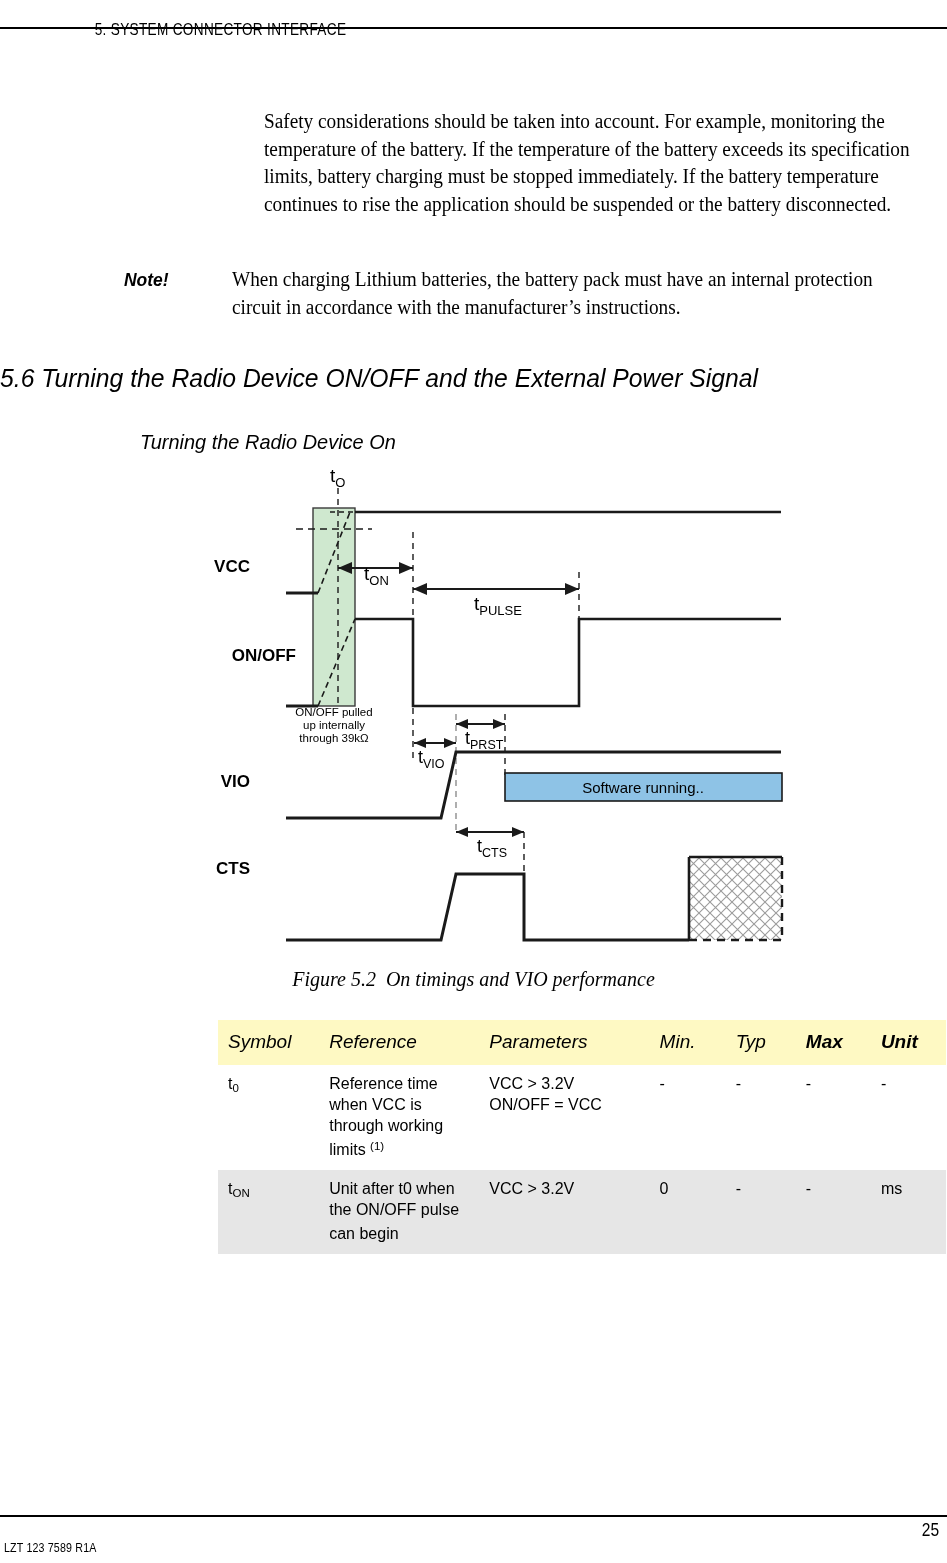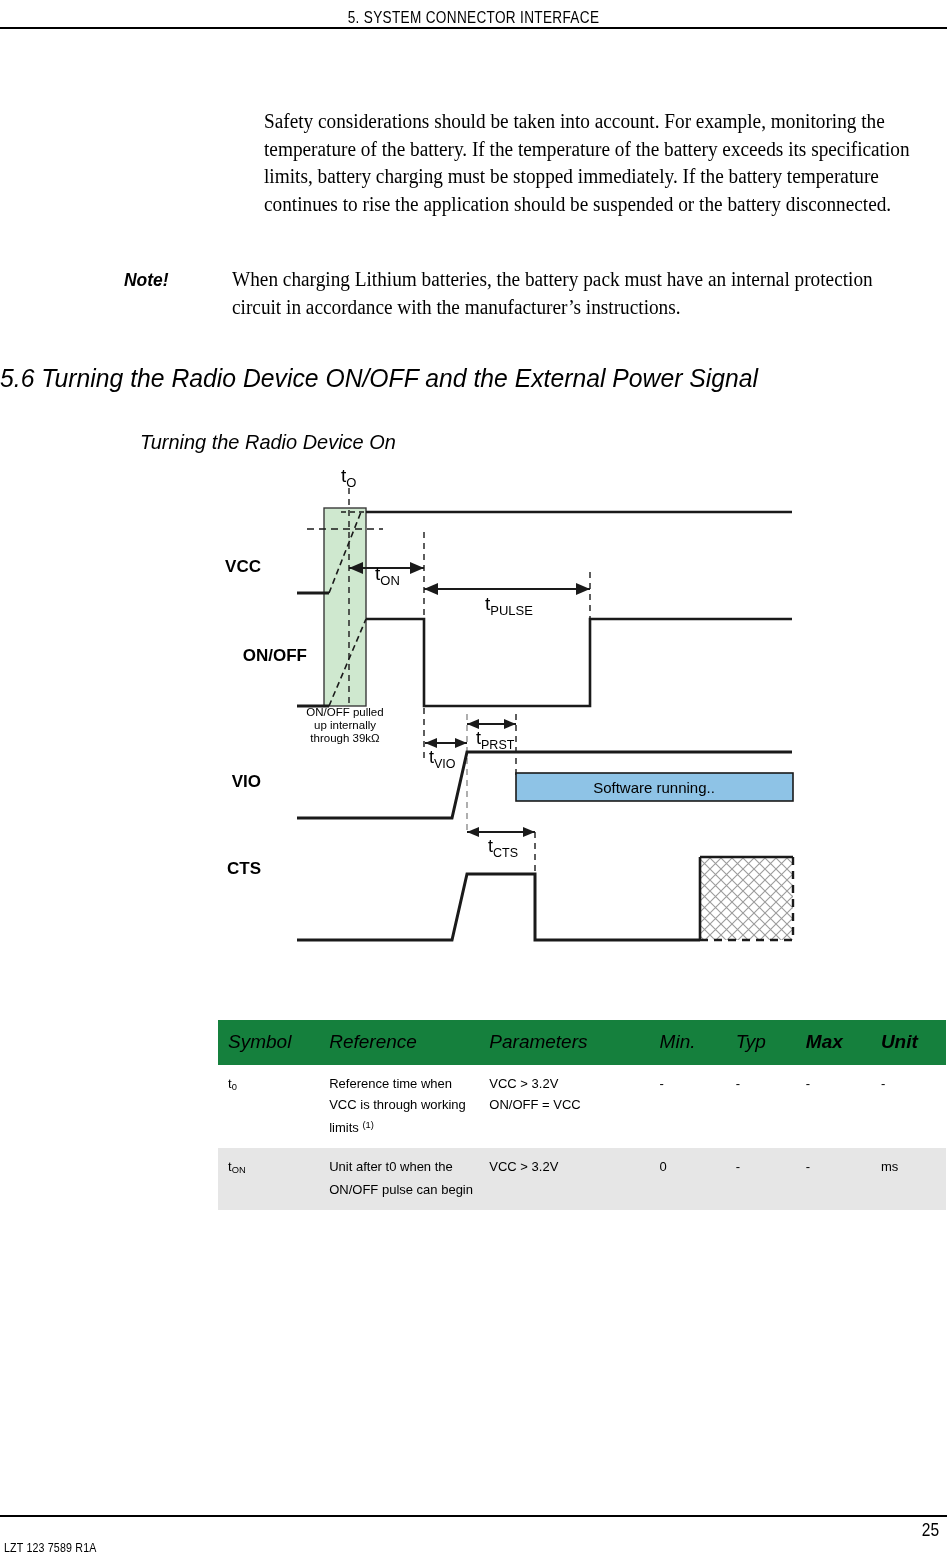--- a/index.html
+++ b/index.html
@@ -8,22 +8,22 @@
     background:#ffffff;
     font-family:"Liberation Serif", serif;
     color:#000;
     position:relative;
     overflow:hidden;
   }
   .page { position:relative; width:947px; height:1563px; }
 
   
   .hdr {
-    position:absolute; left:0; top:4px; width:947px;
-    text-align:center;
+    position:absolute; left:0; top:16px; width:947px;
+    text-align:left;
   }
   .hdr-title {
     font-family:"Liberation Sans", sans-serif;
     font-size:17px; letter-spacing:0.4px;
     transform:scaleX(0.80); transform-origin:center top;
     padding-top:4px; white-space:nowrap;
   }
   .hdr-rule {
     position:absolute; left:0; top:27px; width:947px; height:0;
     border-top:2px solid #000;
@@ -61,42 +61,42 @@
   }
   .sub-head {
     position:absolute; left:140px; top:430px;
     font-family:"Liberation Sans", sans-serif;
     font-style:italic; font-size:21px;
     transform:scaleX(0.95); transform-origin:left top;
     white-space:nowrap;
   }
 
   
-  .figure-wrap { position:absolute; left:16px; top:462px; width:827px; height:500px;padding-left:23px; }
+  .figure-wrap { position:absolute; left:5px; top:462px; width:827px; height:500px;padding-left:23px; }
   .fig-caption {
     position:absolute; left:0; top:968px; width:947px;
     text-align:center;
     font-family:"Liberation Serif", serif;
     font-style:italic; font-size:20px;
   }
   .fig-caption .fnum { font-style:italic; }
 
   
   .tbl {
     position:absolute; left:218px; top:1020px;
     border-collapse:collapse; width:728px;
     font-family:"Liberation Sans", sans-serif;
   }
   .tbl td, .tbl th {
     vertical-align:top; padding:8px 6px 10px 10px;
-    font-size:13px; font-weight:normal; text-align:left;
+    font-size:16px; font-weight:normal; text-align:left;
     line-height:21px;
   }
   .tbl thead th {
-    background:#15803d; font-style:italic; font-size:19px;
+    background:#fef9c3; font-style:italic; font-size:19px;
     padding-top:11px; padding-bottom:13px;
     transform:none;
   }
   .tbl .c-sym { width:96px; }
   .tbl .c-par { width:172px; }
   .tbl .c-con { width:182px; }
   .tbl .c-min { width:72px; }
   .tbl .c-typ { width:66px; }
   .tbl .c-max { width:70px;font-weight:bold; }
   .tbl .c-unit{ width:70px;font-weight:bold; }
@@ -231,20 +231,23 @@
 
       <path d="M 258,478 L 413,478 L 428,412 L 496,412 L 496,478 L 661,478" fill="none" stroke="#1a1a1a" stroke-width="3"></path>
 
       <text x="222" y="110" font-size="17" font-weight="bold" text-anchor="end">VCC</text>
       <text x="268" y="199" font-size="17" font-weight="bold" text-anchor="end">ON/OFF</text>
       <text x="222" y="325" font-size="17" font-weight="bold" text-anchor="end">VIO</text>
       <text x="222" y="412" font-size="17" font-weight="bold" text-anchor="end">CTS</text>
     </svg>
   </div>
 
+  <div class="fig-caption">
+    <span class="fnum">Figure 5.2</span>&nbsp;&nbsp;<span>On timings and VIO performance</span>
+  </div>
 
   <table class="tbl">
     <thead>
       <tr>
         <th class="c-sym">Symbol</th>
         <th class="c-par">Reference</th>
         <th class="c-con">Parameters</th>
         <th class="c-min">Min.</th>
         <th class="c-typ">Typ</th>
         <th class="c-max">Max</th>

